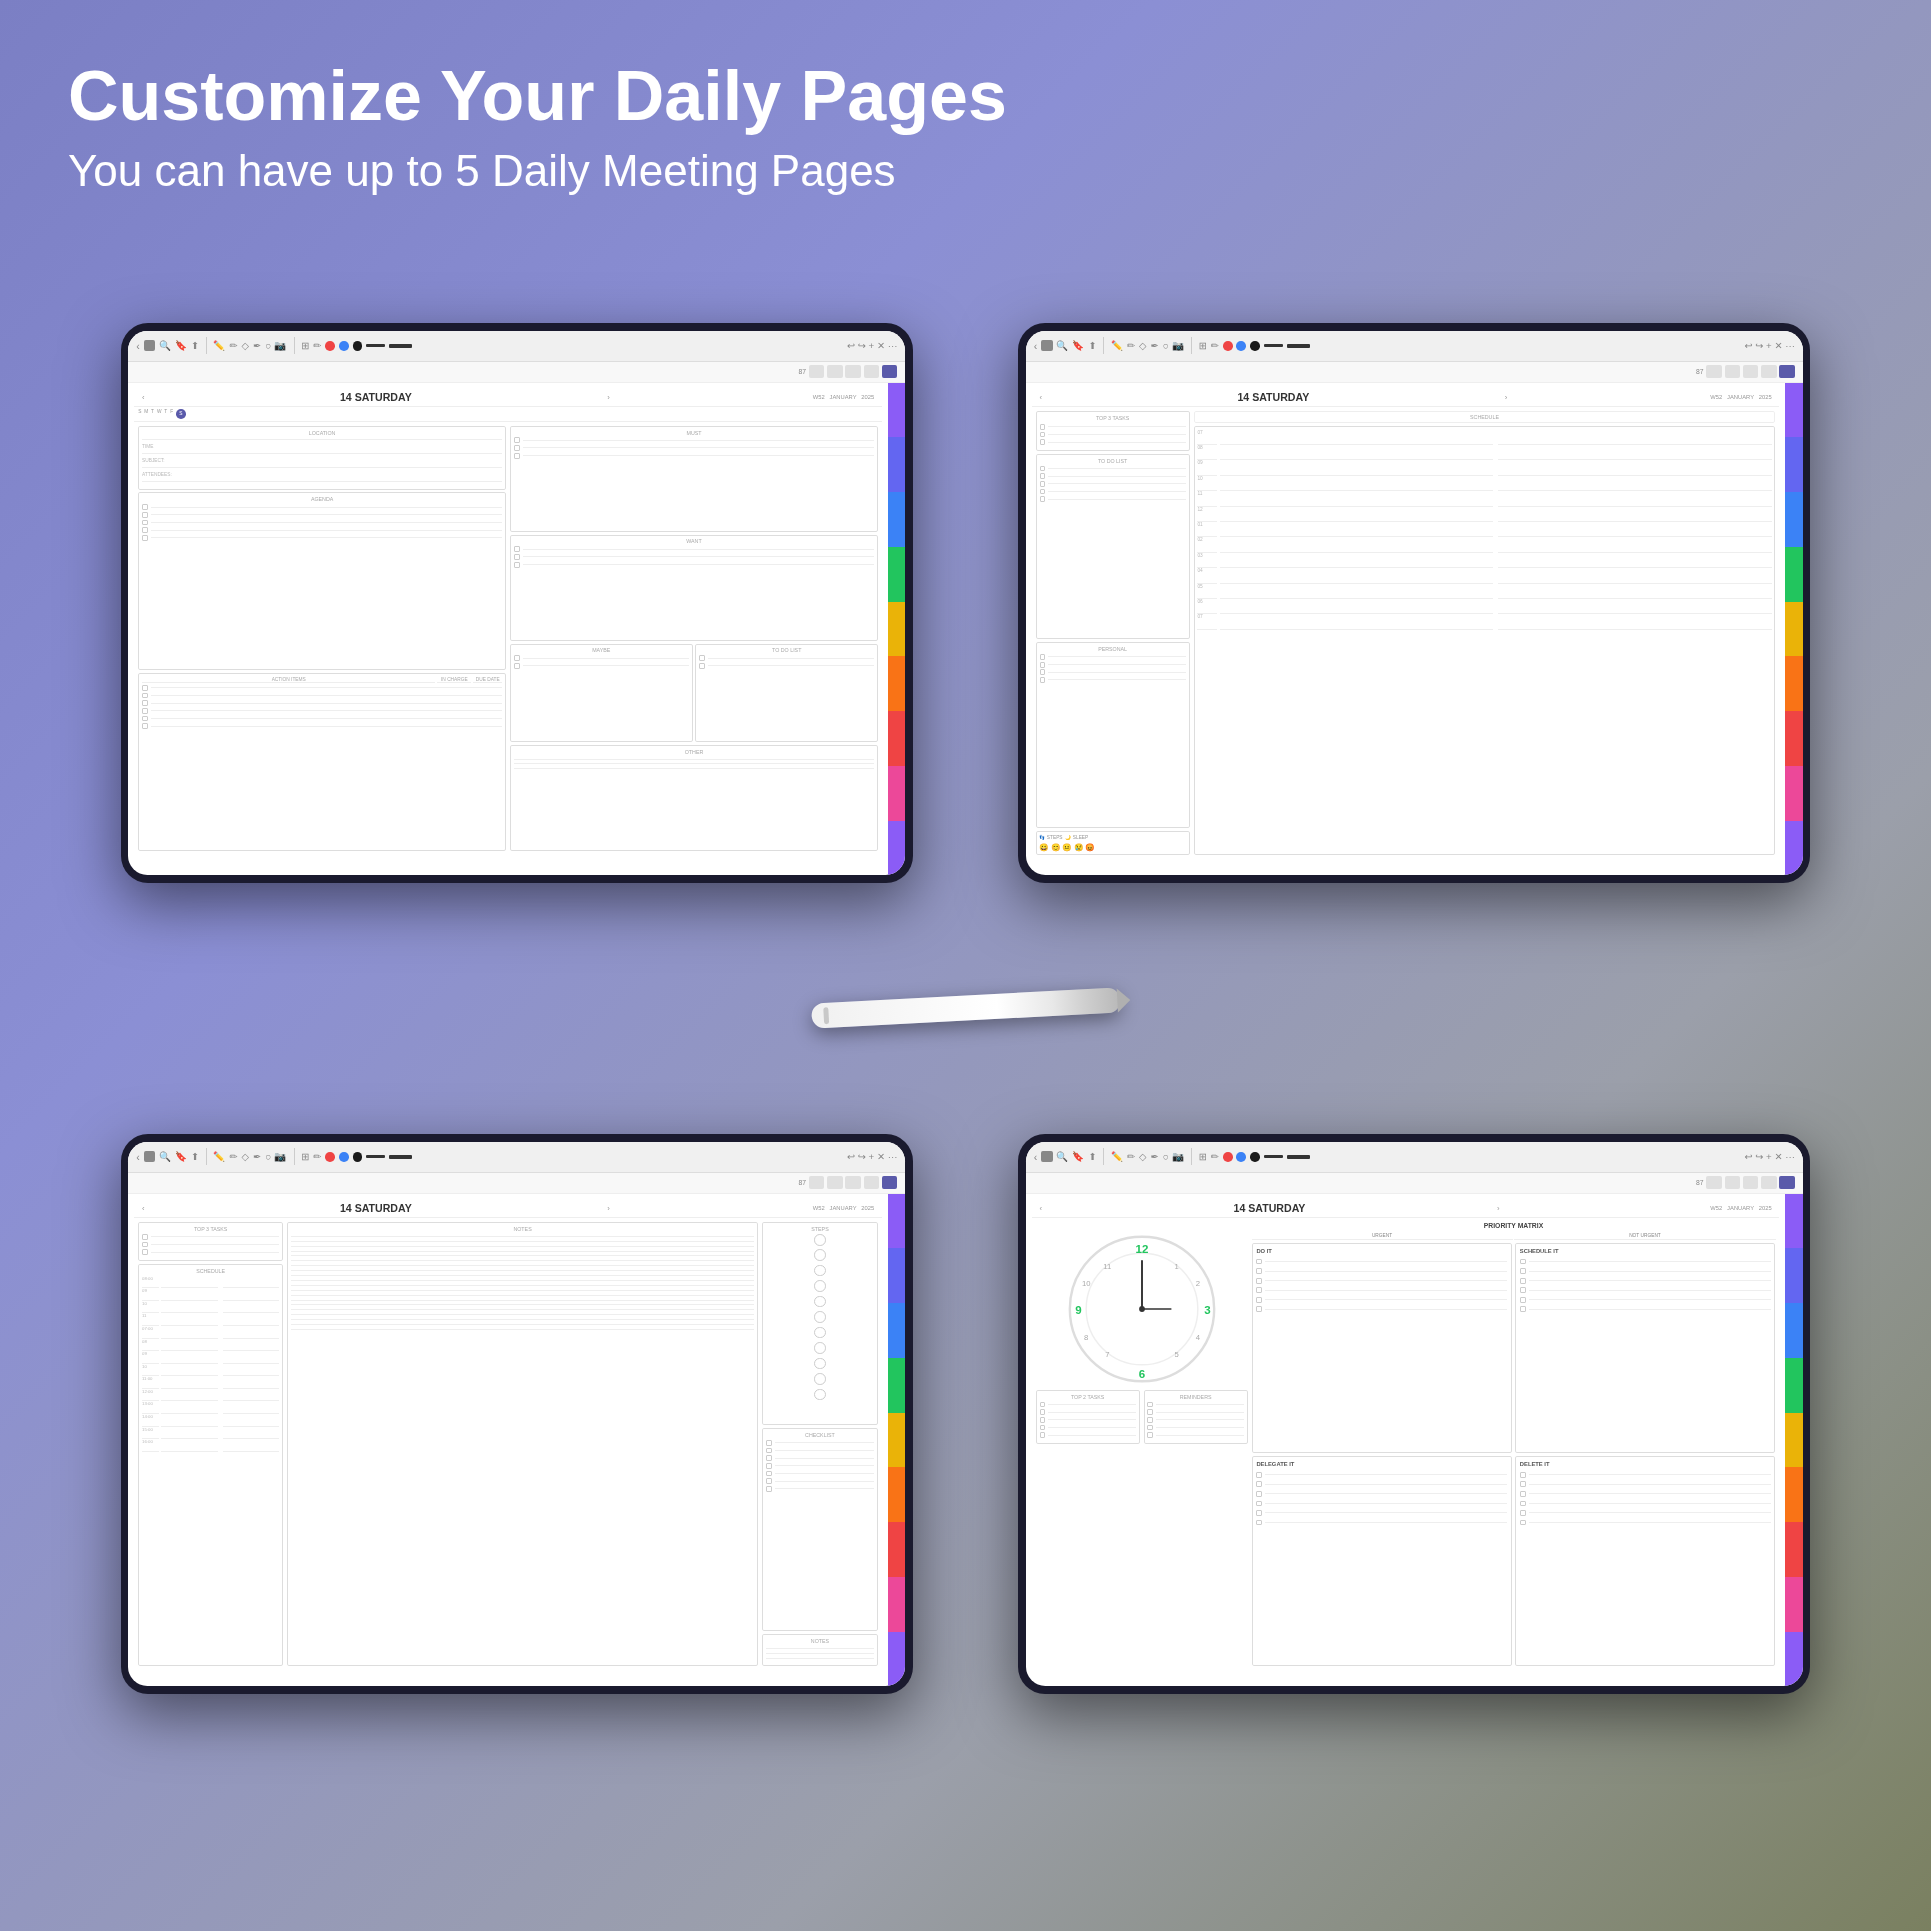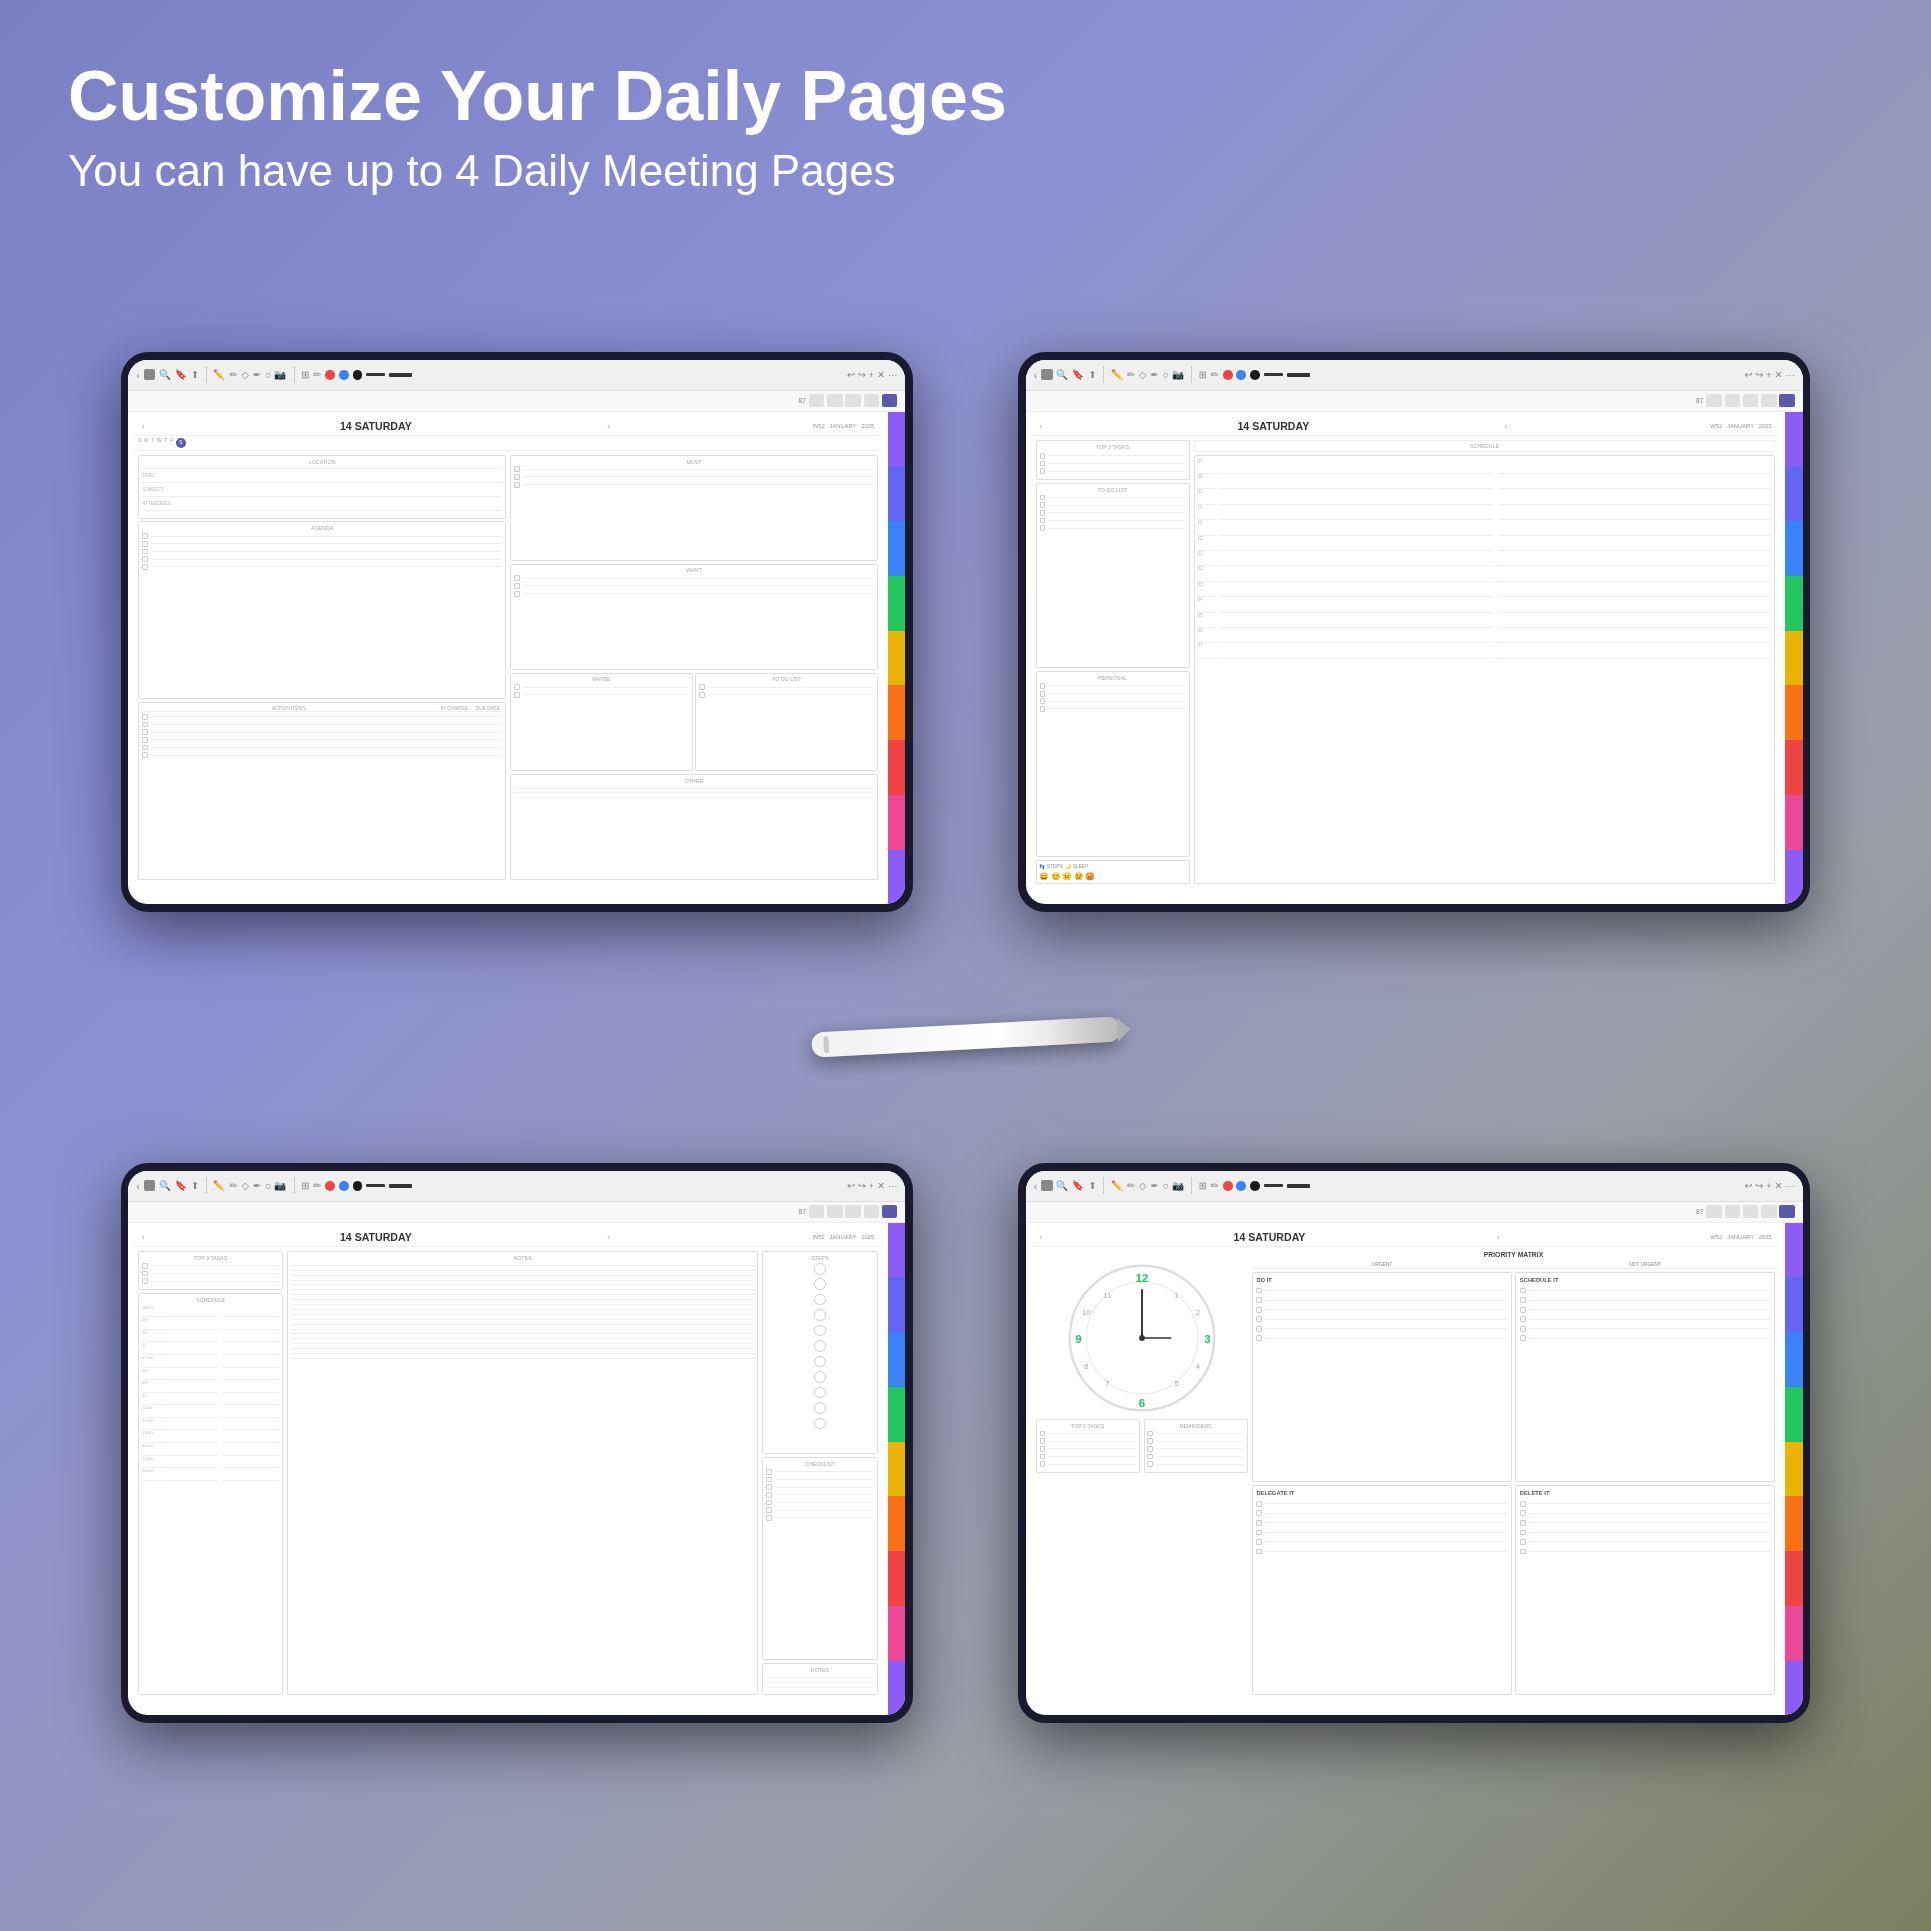--- a/index.html
+++ b/index.html
@@ -10,21 +10,20 @@
       font-family: 'Arial', sans-serif;
       background: linear-gradient(135deg, #7b7fc4 0%, #8b8fd4 30%, #9b9faa 70%, #7a8060 100%);
     }
     .page {
       width: 1931px;
       height: 1931px;
       position: relative;
       padding: 58px 68px 39px 68px;
     }
     .header {
-      margin-bottom: 29px;
     }
     .main-title {
       font-size: 70px;
       font-weight: 900;
       color: #ffffff;
       line-height: 1.1;
       margin-bottom: 9.7px;
     }
     .sub-title {
       font-size: 44px;
@@ -188,21 +187,21 @@
       height: 1px;
       background: #eee;
     }
   </style>
 </head>
 <body>
 
 <div class="page">
   <div class="header">
     <div class="main-title">Customize Your Daily Pages</div>
-    <div class="sub-title">You can have up to 4 Daily Meeting Pages</div>
+    <div class="sub-title">You can have up to 5 Daily Meeting Pages</div>
   </div>
 
   <div class="tablets-grid">
 
     <div class="tablet-container">
       <div class="tablet">
         <div class="tablet-screen">
 
           <div class="toolbar">
             <span style="font-size:10.6px;color:#888;">‹</span>

